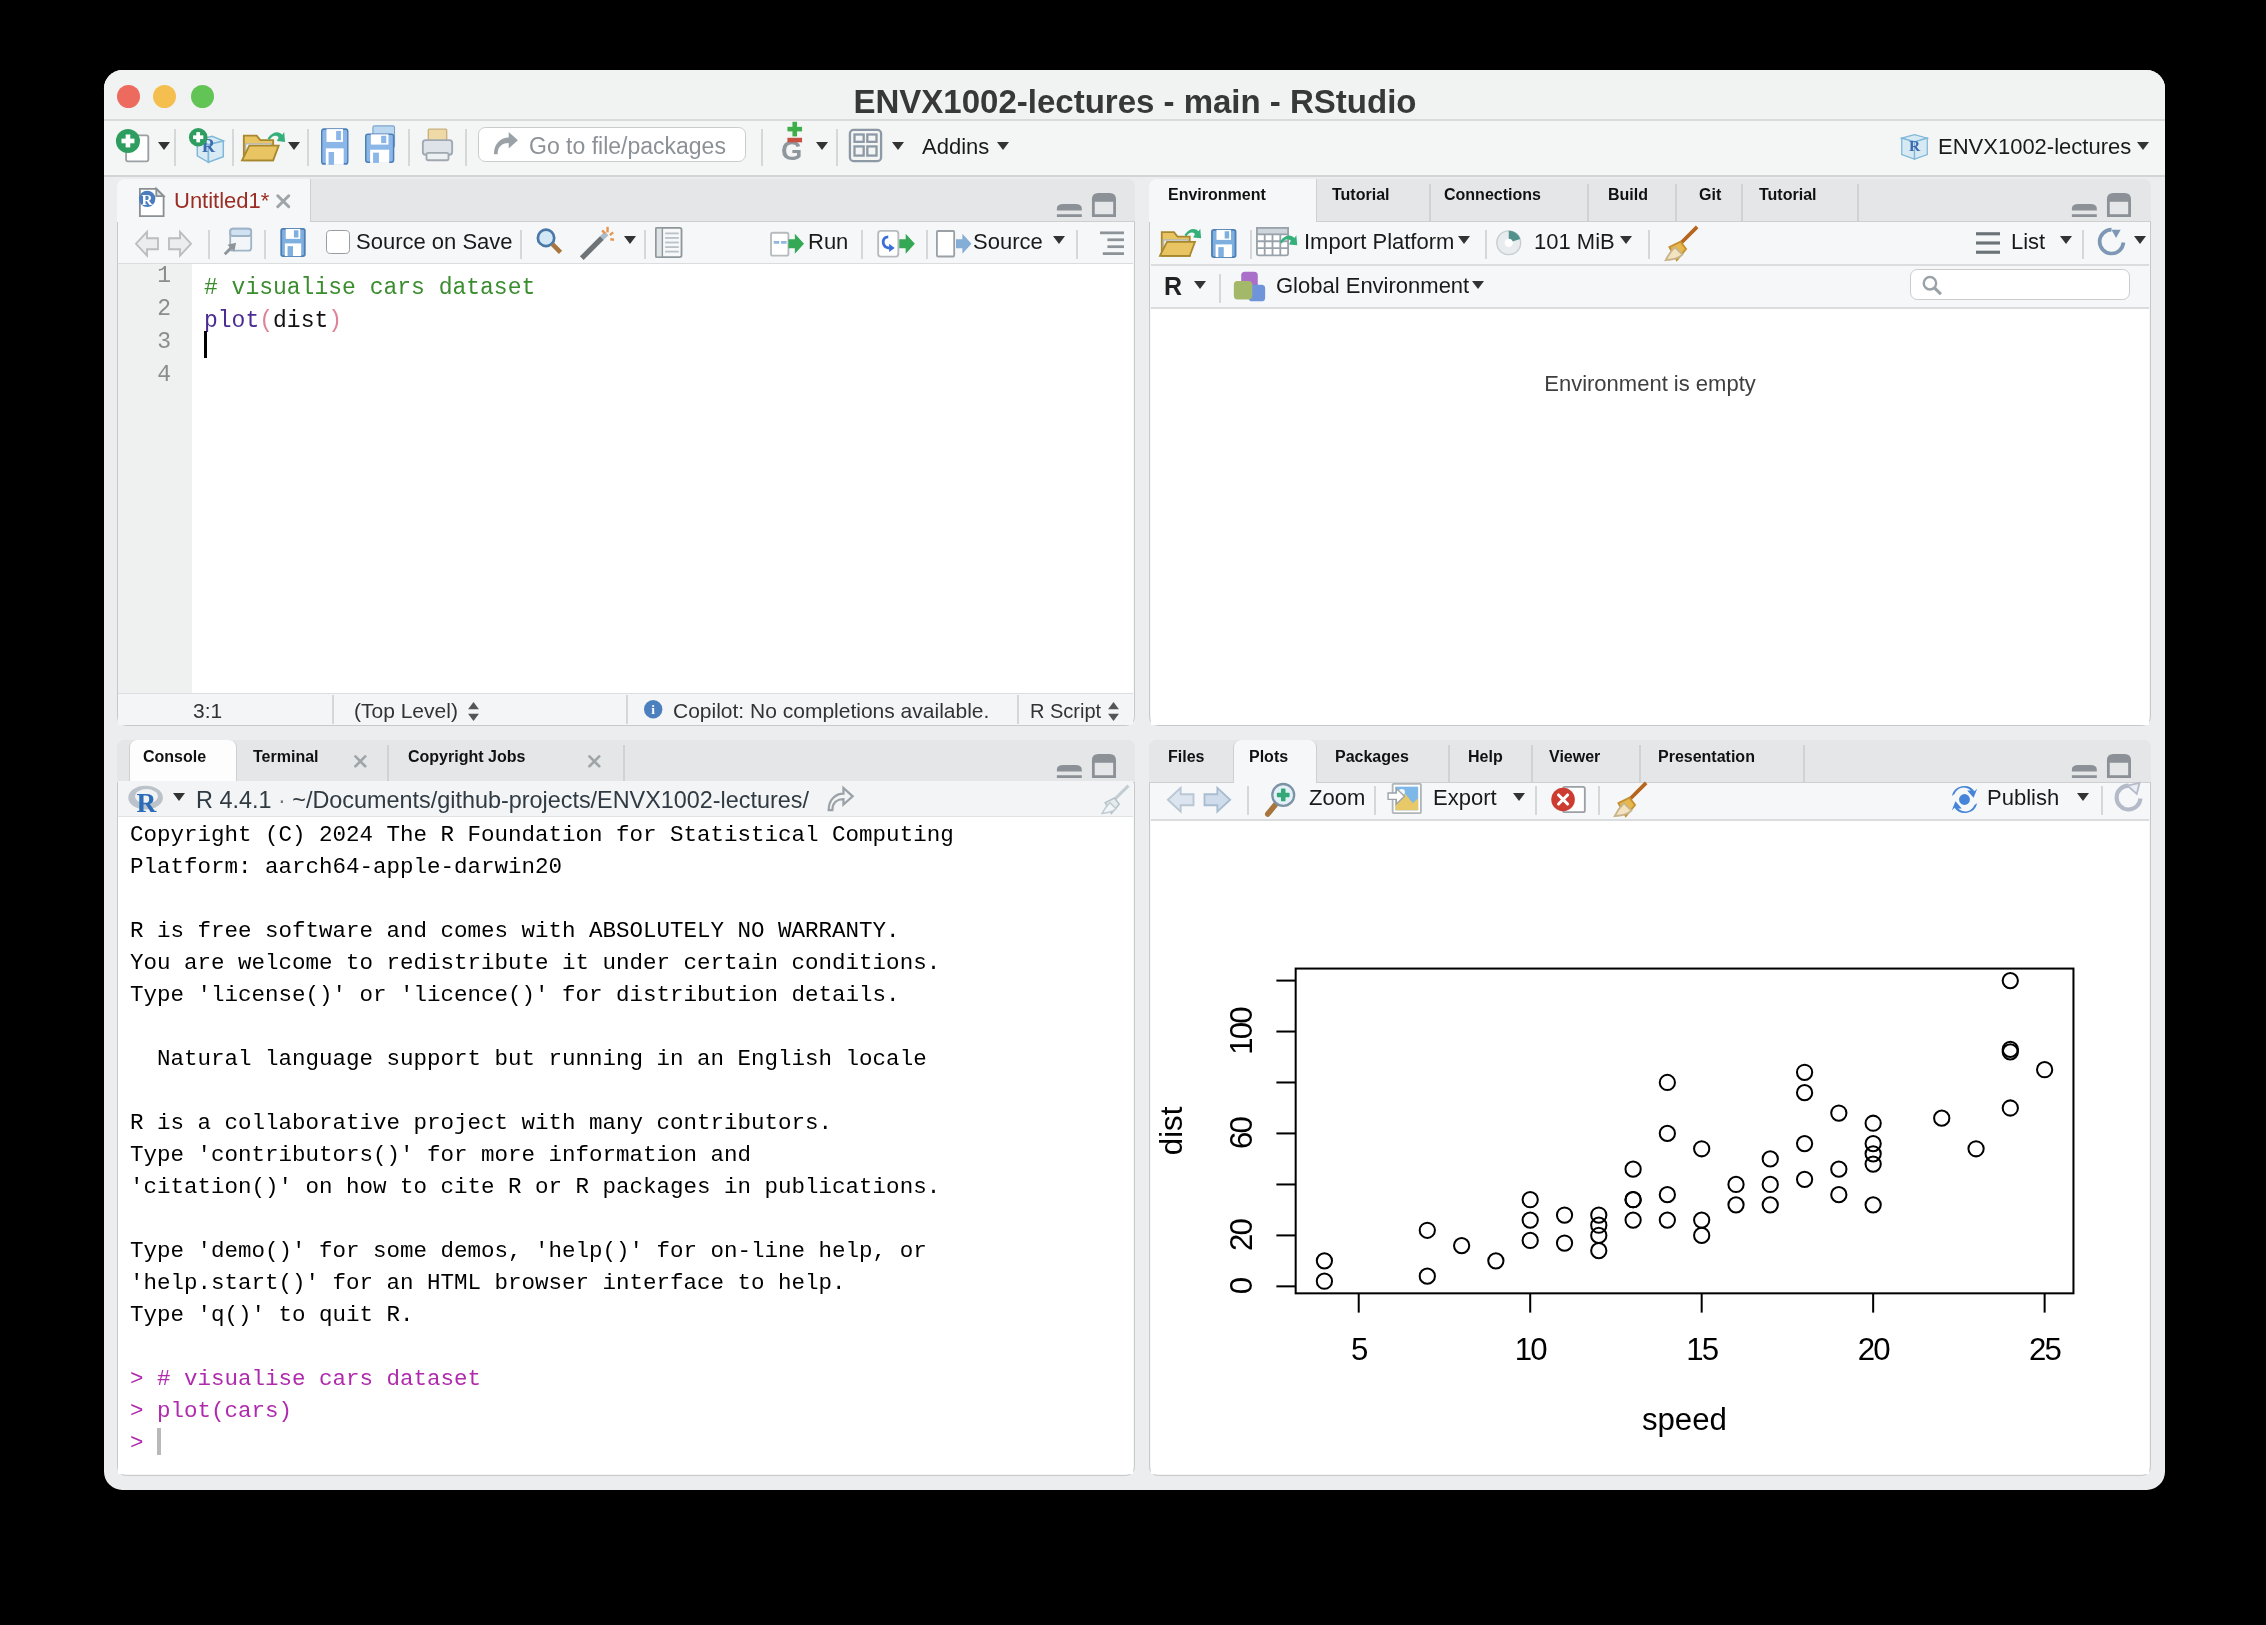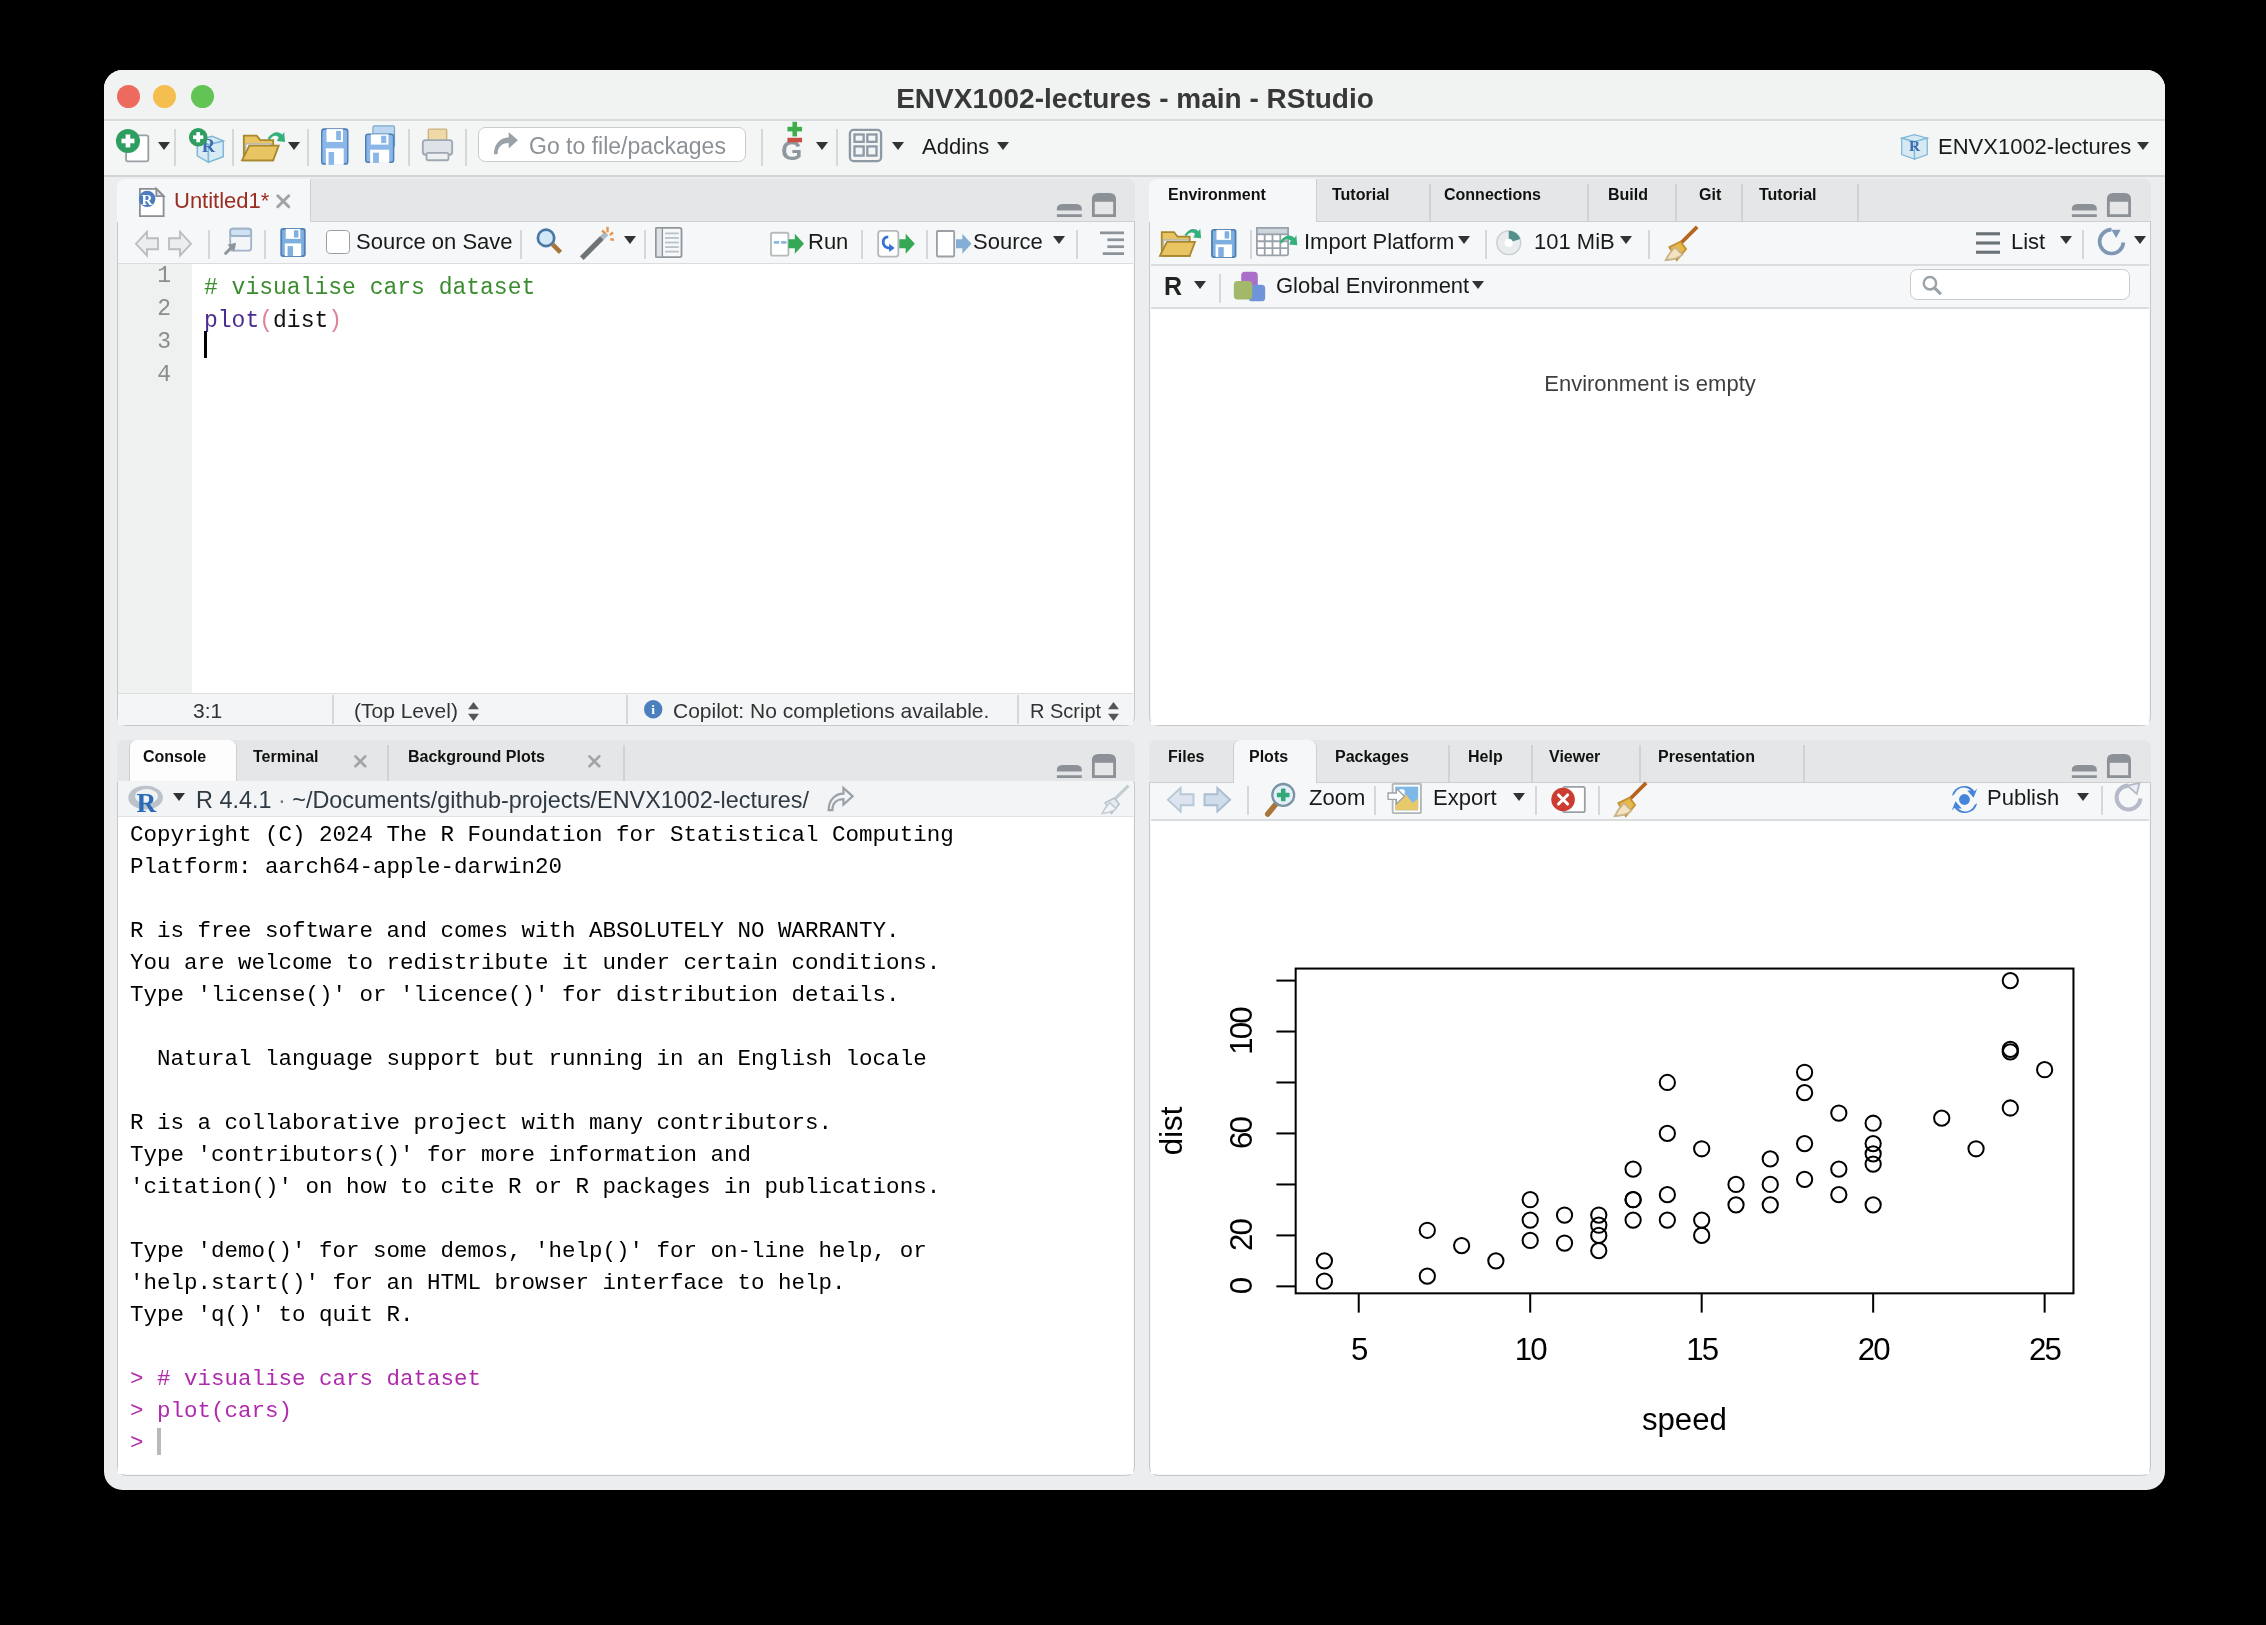--- a/index.html
+++ b/index.html
@@ -20,21 +20,21 @@
 </style></head>
 <body>
 <div id="win"></div>
 <div id="tbar"></div>
 <div id="mtb"></div>
 
 <div class="abs" style="left:104px;top:119px;width:2061px;height:1.8px;background:#d8dadb"></div>
 <div class="abs" style="left:117px;top:85px;width:23px;height:23px;border-radius:50%;background:#ed6a5f"></div>
 <div class="abs" style="left:153px;top:85px;width:23px;height:23px;border-radius:50%;background:#f5bf4f"></div>
 <div class="abs" style="left:191px;top:85px;width:23px;height:23px;border-radius:50%;background:#61c454"></div>
-<div class="abs" style="left:104px;top:83px;width:2062px;text-align:center;font-weight:bold;font-size:28px;color:#383838">ENVX1002-lectures - main - RStudio</div>
+<div class="abs" style="left:104px;top:83px;width:2062px;text-align:center;font-weight:bold;font-size:33px;color:#383838">ENVX1002-lectures - main - RStudio</div>
 
 <div class="abs" style="left:104px;top:175px;width:2061px;height:1.8px;background:#d2d4d5"></div>
 
 <svg class="abs" style="left:115px;top:128px" width="37" height="37" viewBox="0 0 40 40">
  <rect x="12" y="8" width="24" height="28" rx="2" fill="#fff" stroke="#9aa0a4" stroke-width="2"></rect>
  <circle cx="14" cy="14" r="13" fill="#2e9e60"></circle>
     <rect x="7" y="11.5" width="14" height="5" fill="#fff"></rect>
     <rect x="11.5" y="7" width="5" height="14" fill="#fff"></rect>
 </svg>
 <div class="caret" style="left:158px;top:142px"></div>
@@ -360,21 +360,21 @@
 <div class="abs" style="left:129px;top:740px;width:108px;height:43px;background:#fdfdfd;border-left:1.8px solid #cdcfd1;border-right:1.8px solid #cdcfd1;border-radius:7.3px 7.3px 0 0;box-sizing:border-box"></div>
 <div class="tab" style="left:143px;top:748px;">Console</div>
 <div class="tab" style="left:253px;top:748px;">Terminal</div>
 <svg class="abs" style="left:353px;top:754px" width="14.7" height="14.7" viewBox="0 0 18 18">
     <g stroke="#9fa4a8" stroke-width="3.2" stroke-linecap="round">
       <path d="M3 3 L15 15"></path>
       <path d="M15 3 L3 15"></path>
     </g>
   </svg>
 <div class="tabsep" style="left:387px;top:745px;height:37px"></div>
-<div class="tab" style="left:408px;top:748px;">Background Plots</div>
+<div class="tab" style="left:408px;top:748px;">Copyright Jobs</div>
 <svg class="abs" style="left:587px;top:754px" width="14.7" height="14.7" viewBox="0 0 18 18">
     <g stroke="#9fa4a8" stroke-width="3.2" stroke-linecap="round">
       <path d="M3 3 L15 15"></path>
       <path d="M15 3 L3 15"></path>
     </g>
   </svg>
 <div class="tabsep" style="left:623px;top:745px;height:37px"></div>
 <svg class="abs" style="left:1055px;top:754px" width="61" height="24" viewBox="0 0 66 26">
  <path d="M2 19 L2 17 Q2 12 9 12 L22 12 Q29 12 29 17 L29 19 Z" fill="#8b9196"></path>
  <rect x="2" y="23" width="27" height="3" fill="#8b9196"></rect>

